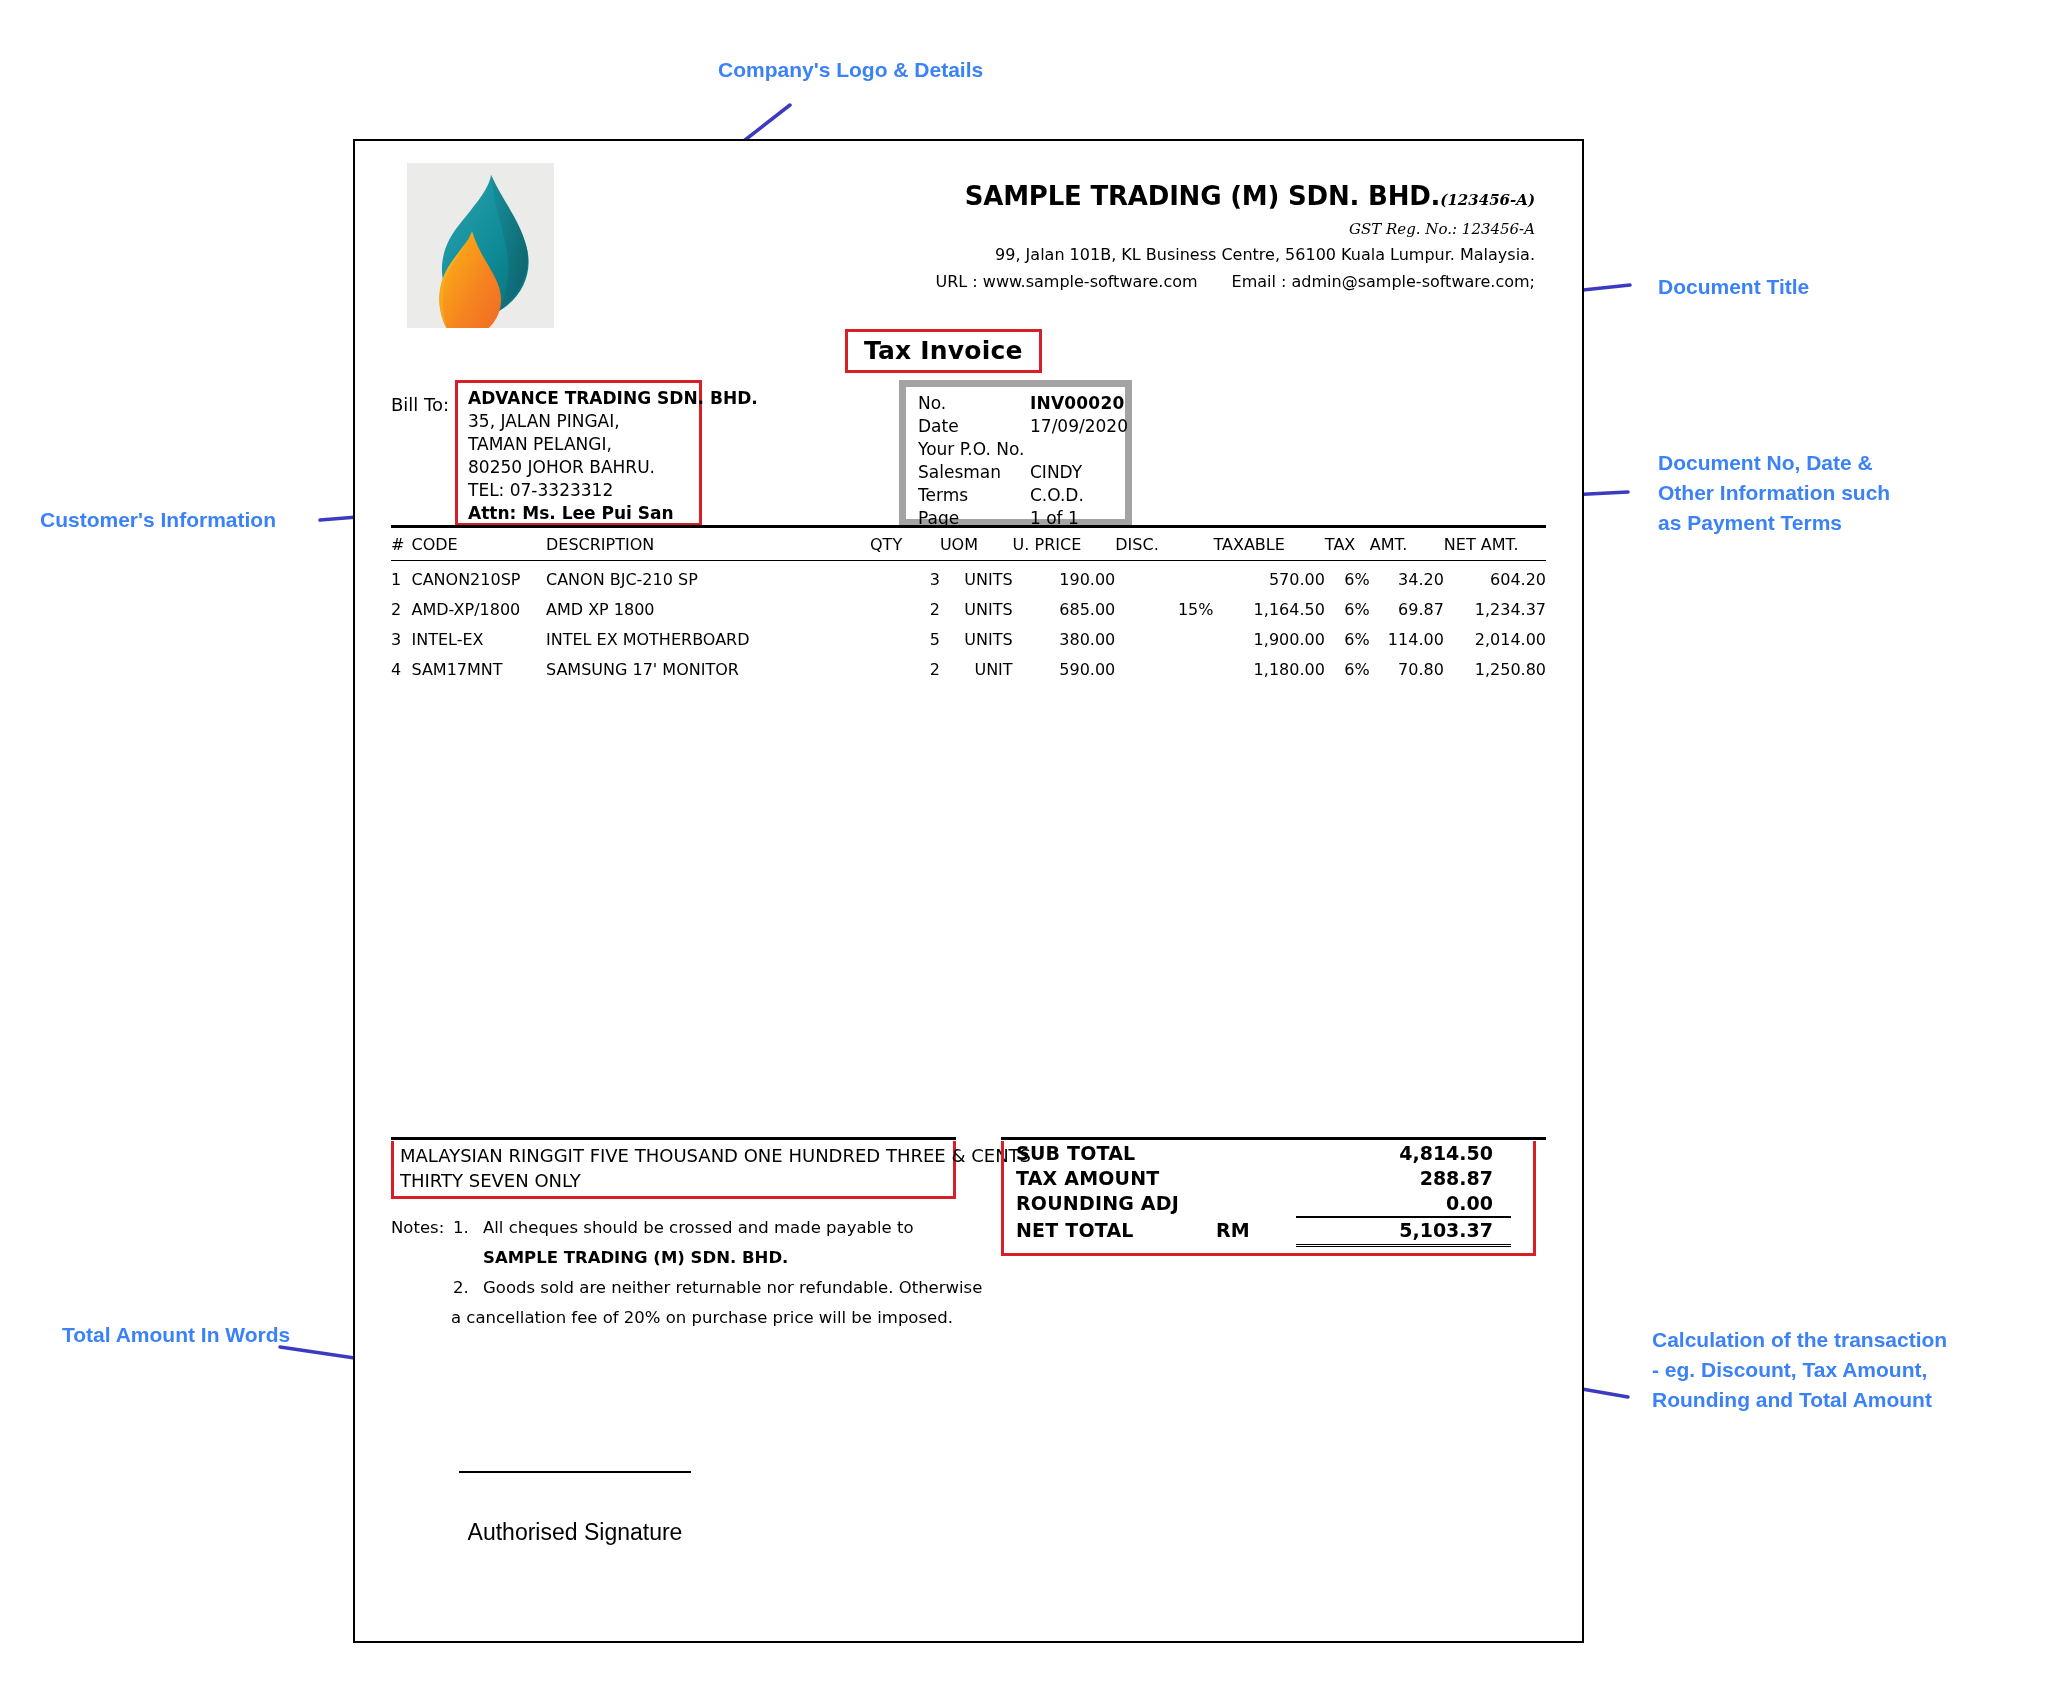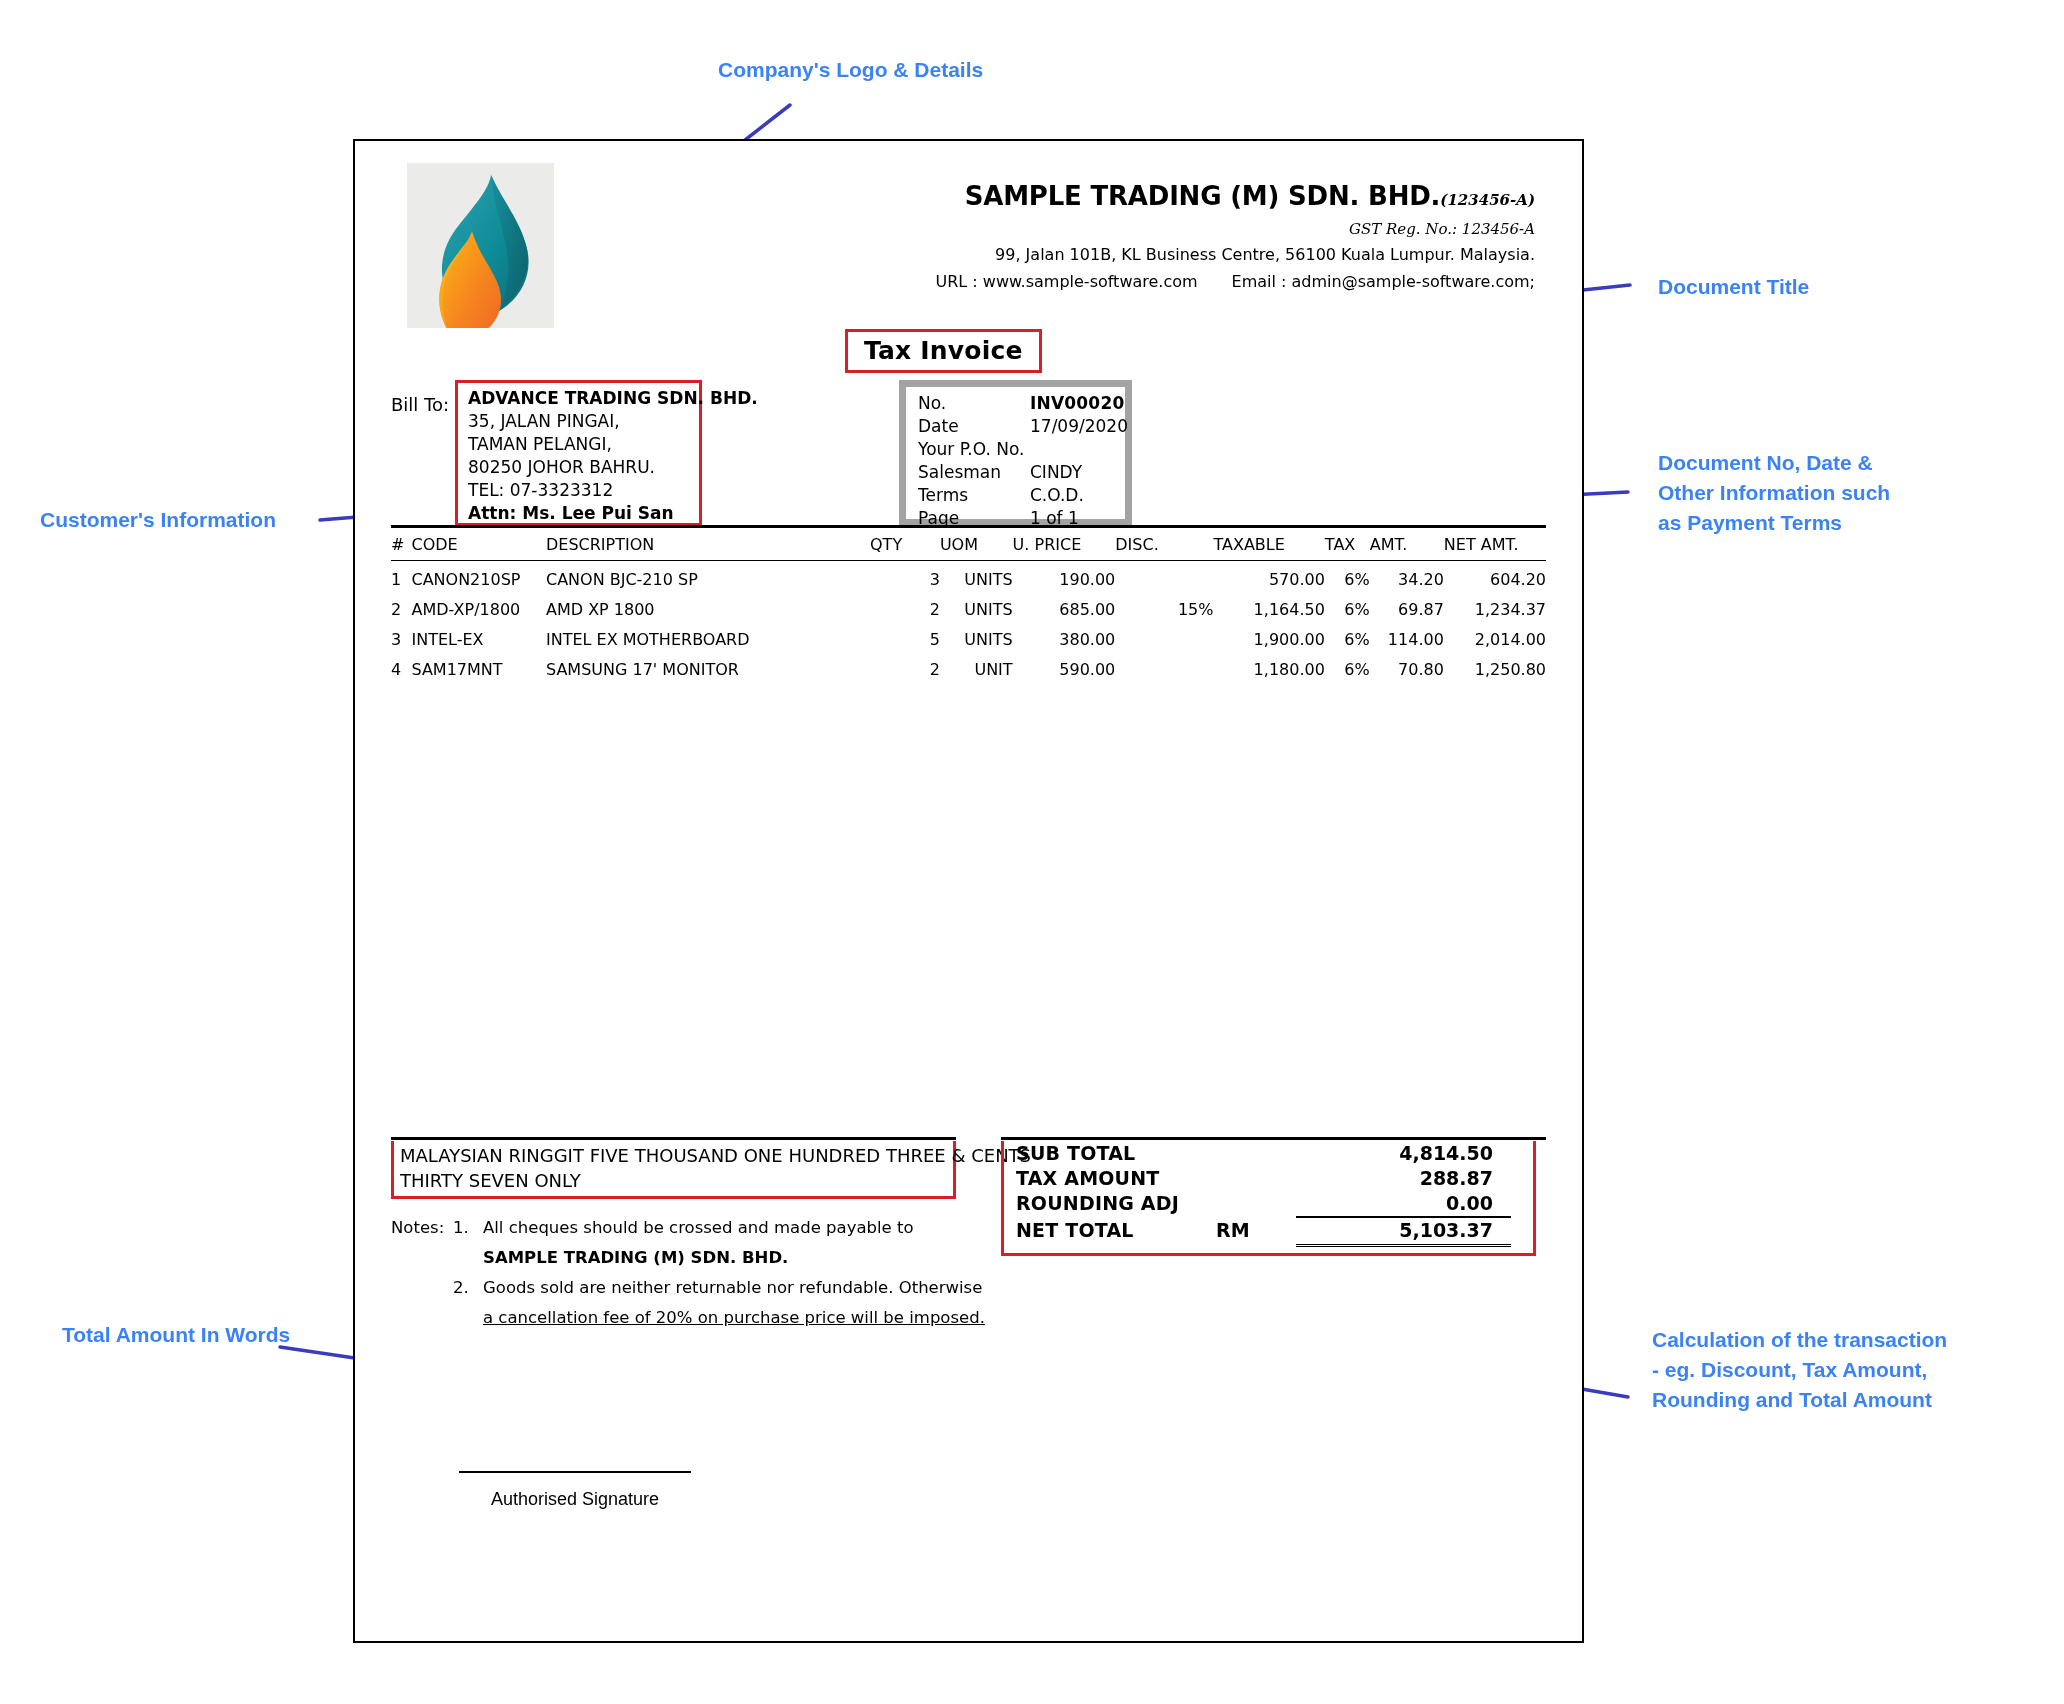--- a/index.html
+++ b/index.html
@@ -207,21 +207,21 @@
     font-family: "DejaVu Sans", sans-serif;
     font-size: 16.5px;
     line-height: 30px;
   }
   #notes .n-head { display: flex; }
   #notes .n-head .lbl { width: 62px; flex: none; }
   #notes .n-head .num { width: 30px; flex: none; }
   #notes .n-payee { margin-left: 92px; font-weight: bold; font-size: 16.5px; }
   #notes .n2 { display: flex; margin-left: 62px; }
   #notes .n2 .num { width: 30px; flex: none; }
-  #notes .n2b { margin-left: 92px; text-decoration: underline; }
+  #notes .n2b { margin-left: 60px; }
 
   
   #totals-rule {
     position: absolute;
     left: 646px; top: 996px;
     width: 545px; height: 3px;
     background: #000;
   }
   #totals-box {
     position: absolute;
@@ -251,23 +251,24 @@
   
   #sig {
     position: absolute;
     left: 104px; top: 1330px;
     width: 232px;
     text-align: center;
   }
   #sig .rule { height: 2px; background: #000; width: 100%; }
   #sig .cap {
     font-family: "Liberation Sans", sans-serif;
-    font-size: 18px;
+    font-size: 23px;
     line-height: 28px;
-    padding-top: 12px;
+    padding-top: 1px;
+    margin-top: 44px;
   }
 </style>
 </head>
 <body>
 
 <svg class="leaders" viewBox="0 0 2064 1704">
   <g stroke="#3b3bbf" stroke-width="3.5" fill="none" stroke-linecap="round">
     <line x1="790" y1="105" x2="700" y2="175"></line>
     <line x1="1630" y1="285" x2="1065" y2="345"></line>
     <line x1="320" y1="520" x2="470" y2="508"></line>

